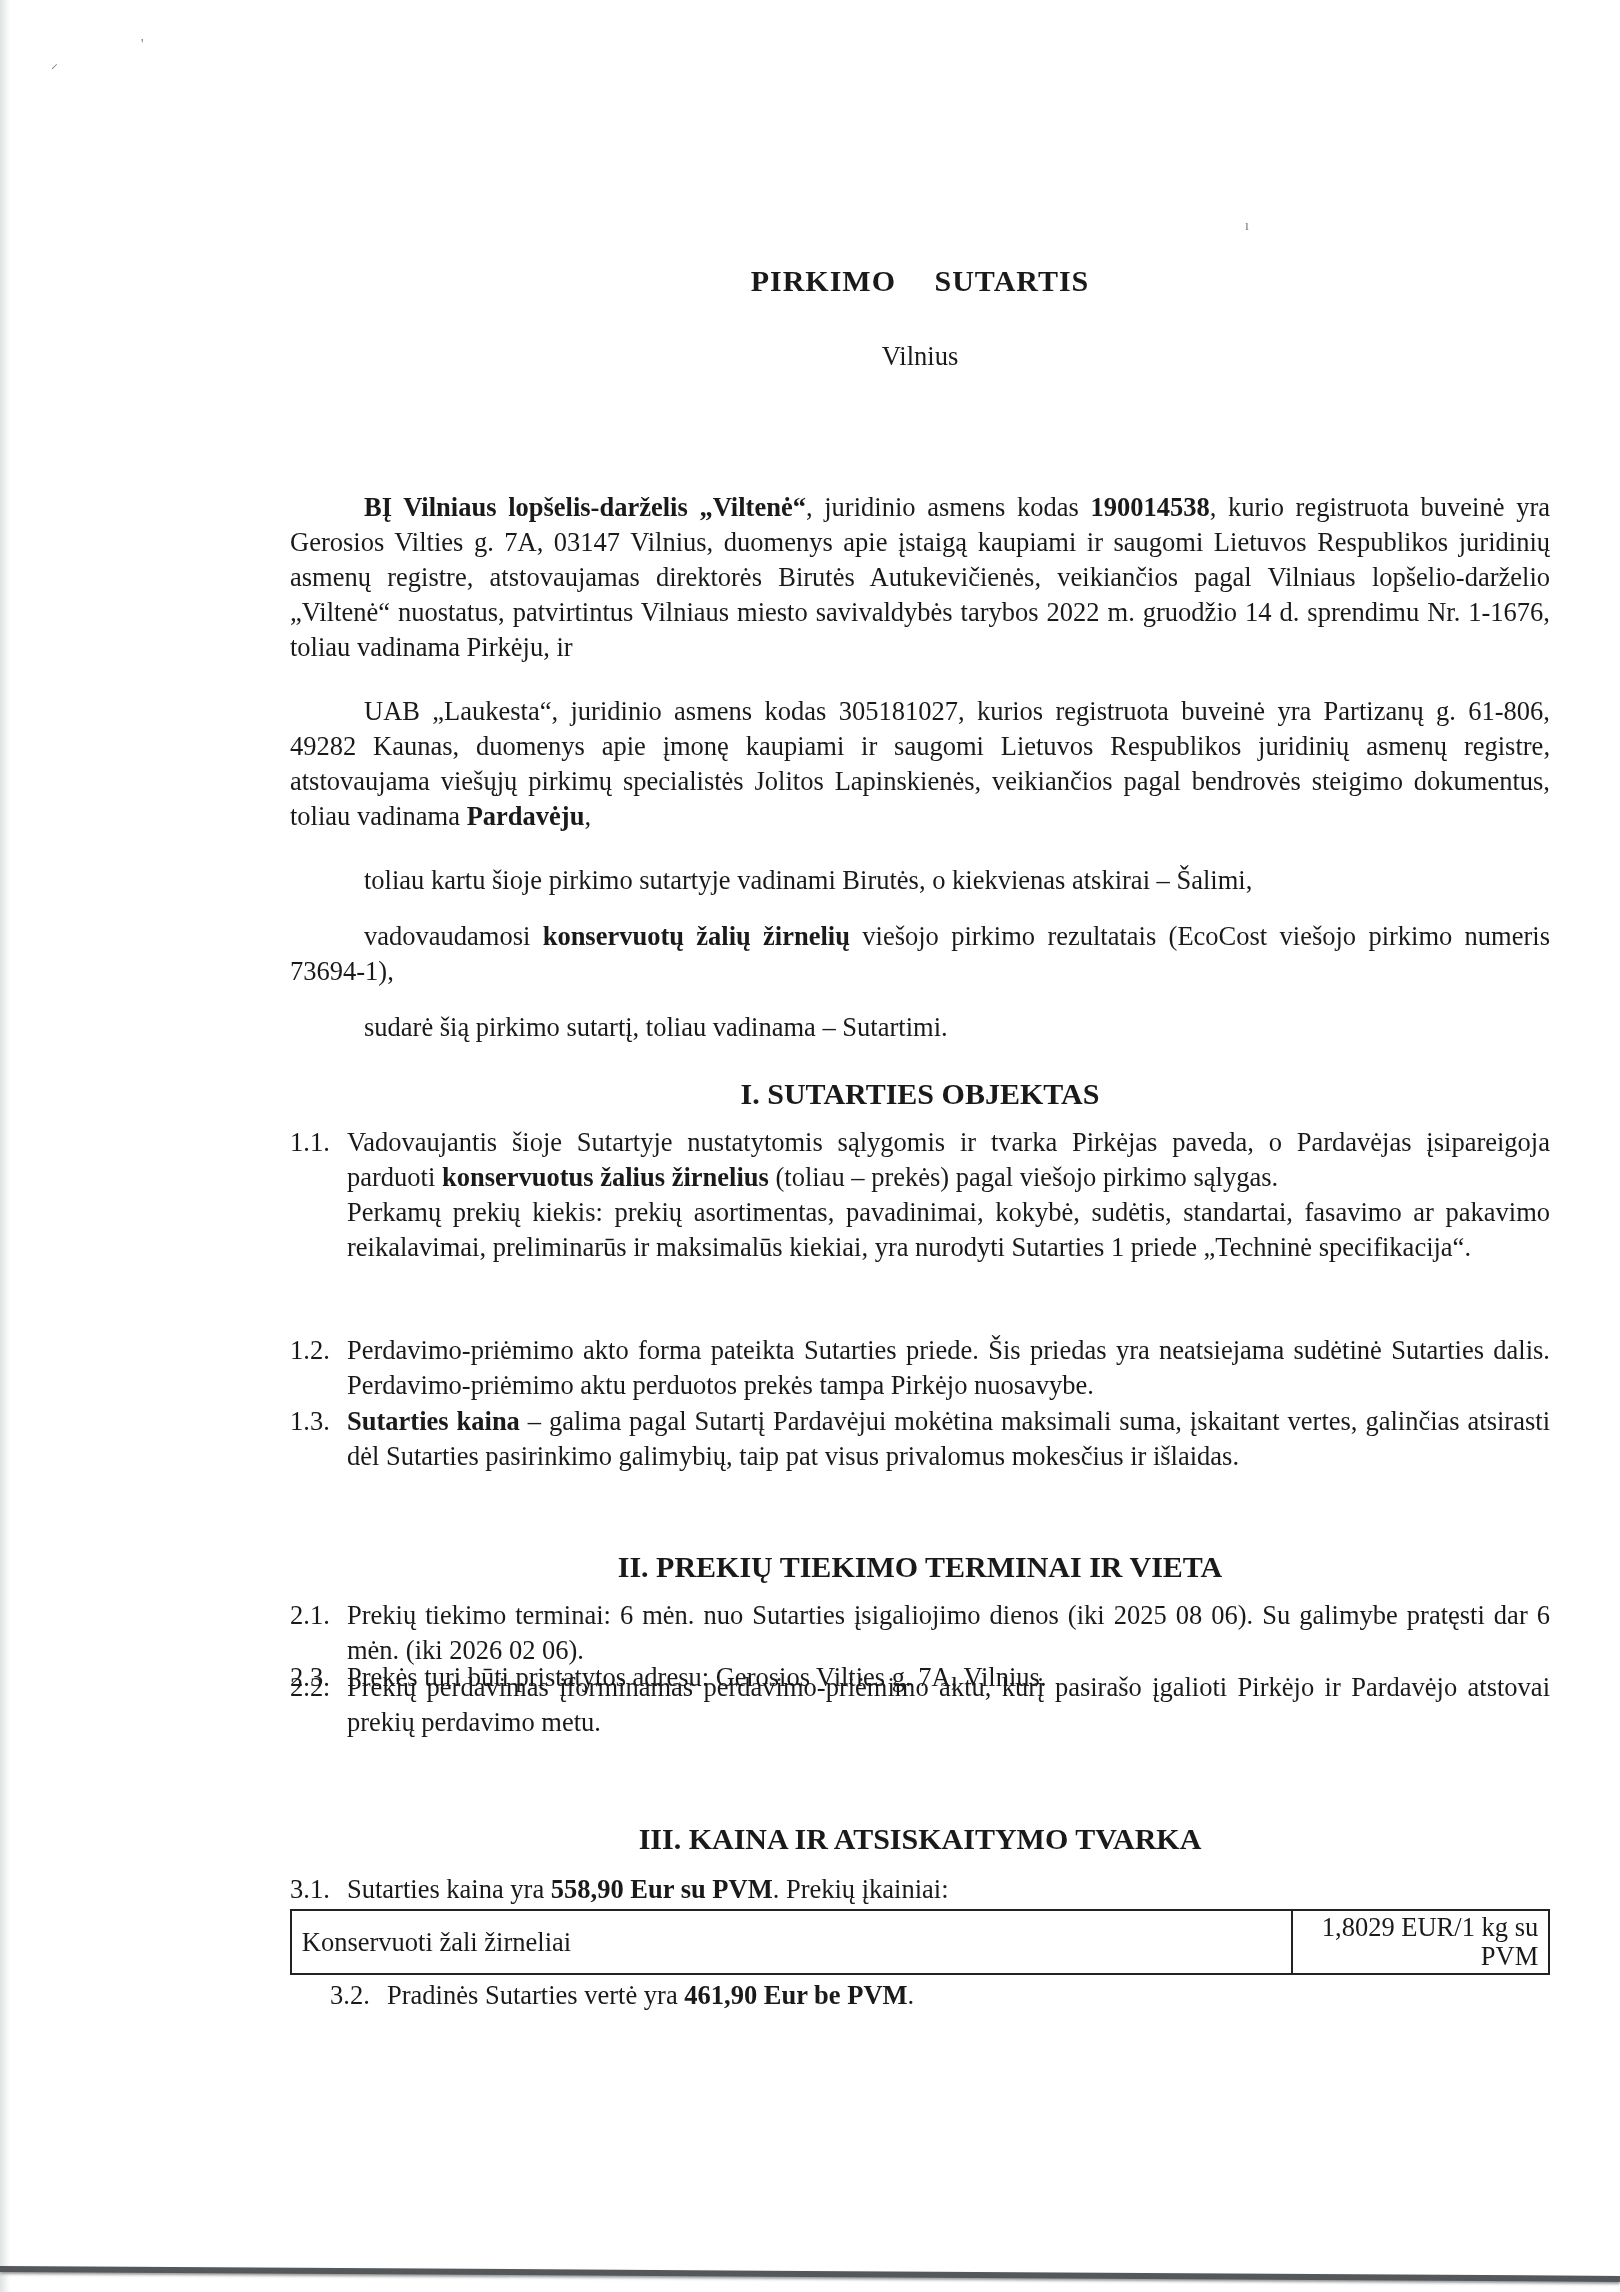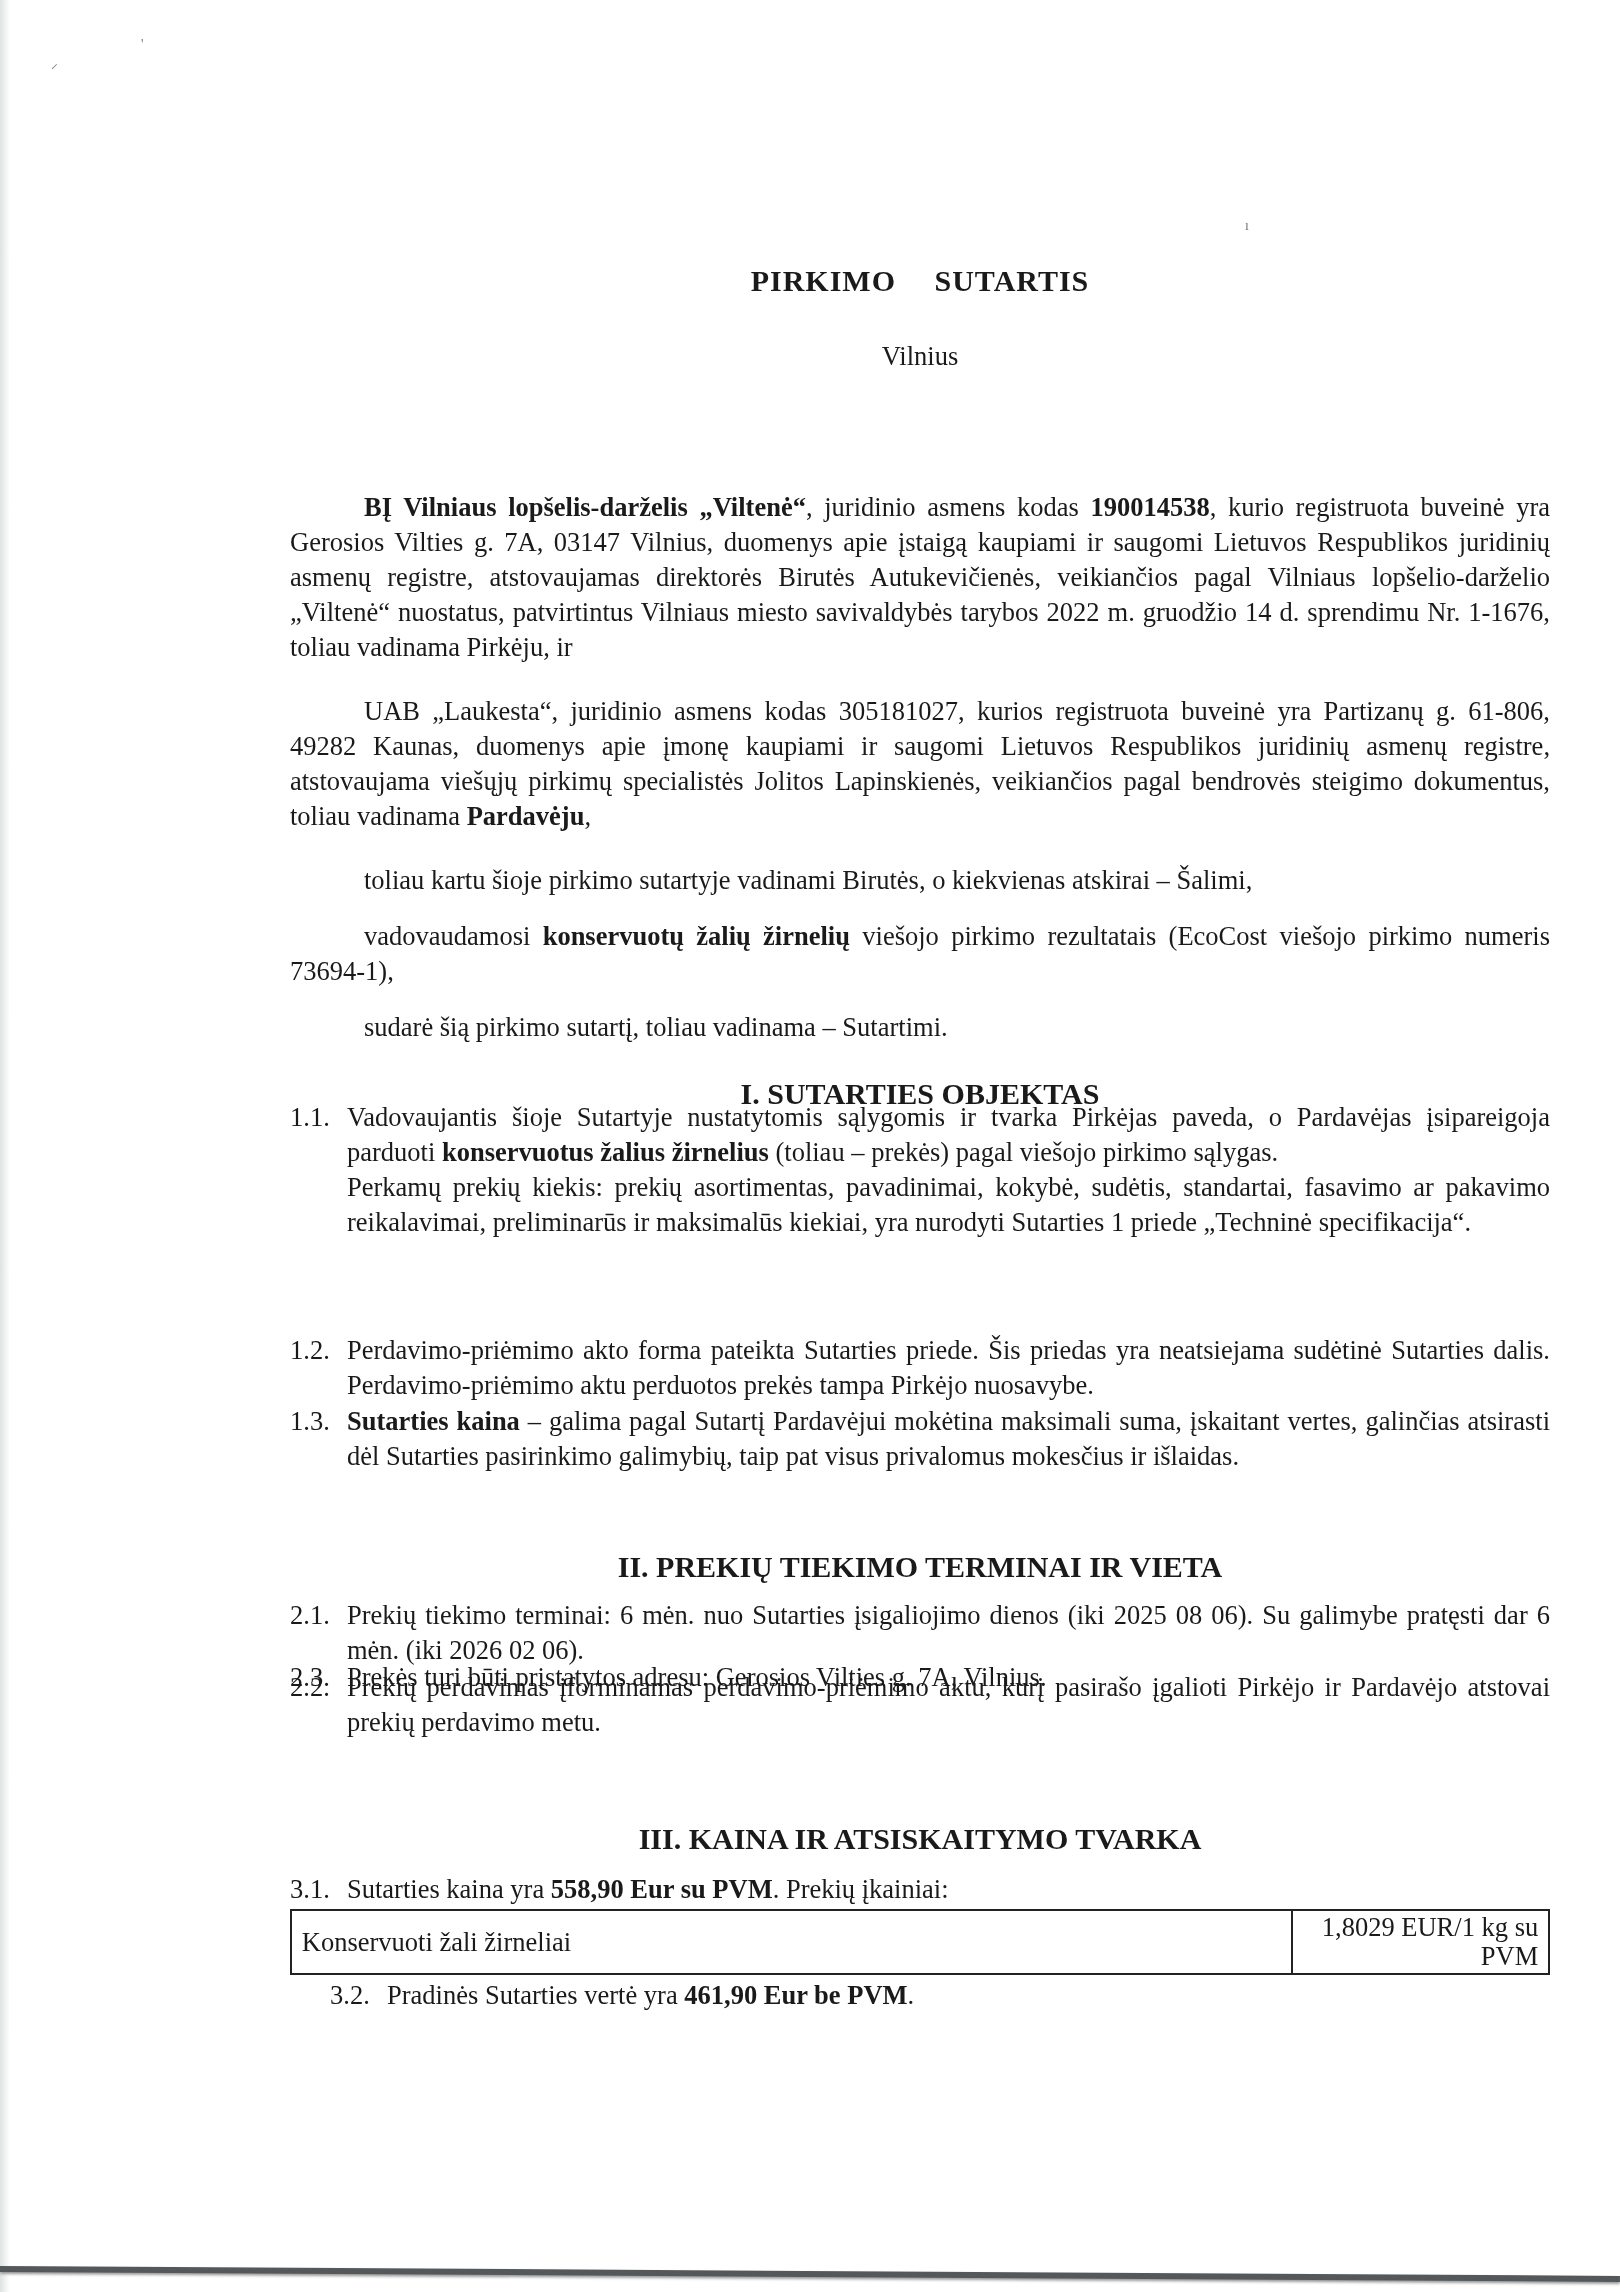--- a/index.html
+++ b/index.html
@@ -57,21 +57,21 @@
   <div class="para indent" style="top:863px;">toliau kartu šioje pirkimo sutartyje vadinami Birutės, o kiekvienas atskirai – Šalimi,</div>
 
   <div class="para indent" style="top:919px;">
     <span>vadovaudamosi </span><b>konservuotų žalių žirnelių</b><span> viešojo pirkimo rezultatais (EcoCost viešojo pirkimo numeris 73694-1),</span>
   </div>
 
   <div class="para indent" style="top:1010px;">sudarė šią pirkimo sutartį, toliau vadinama – Sutartimi.</div>
 
   <div class="section" style="top:1076px;">I. SUTARTIES OBJEKTAS</div>
 
-  <div class="item" style="top:1100px;">
+  <div class="item" style="top:1125px;">
     <span class="num">1.1.</span>
     <div class="txt">
       <span>Vadovaujantis šioje Sutartyje nustatytomis sąlygomis ir tvarka Pirkėjas paveda, o Pardavėjas įsipareigoja parduoti </span><b>konservuotus žalius žirnelius</b><span> (toliau – prekės) pagal viešojo pirkimo sąlygas.</span>
       <div>Perkamų prekių kiekis: prekių asortimentas, pavadinimai, kokybė, sudėtis, standartai, fasavimo ar pakavimo reikalavimai, preliminarūs ir maksimalūs kiekiai, yra nurodyti Sutarties 1 priede „Techninė specifikacija“.</div>
     </div>
   </div>
 
   <div class="item" style="top:1333px;">
     <span class="num">1.2.</span>
     <div class="txt">Perdavimo-priėmimo akto forma pateikta Sutarties priede. Šis priedas yra neatsiejama sudėtinė Sutarties dalis. Perdavimo-priėmimo aktu perduotos prekės tampa Pirkėjo nuosavybe.</div>

